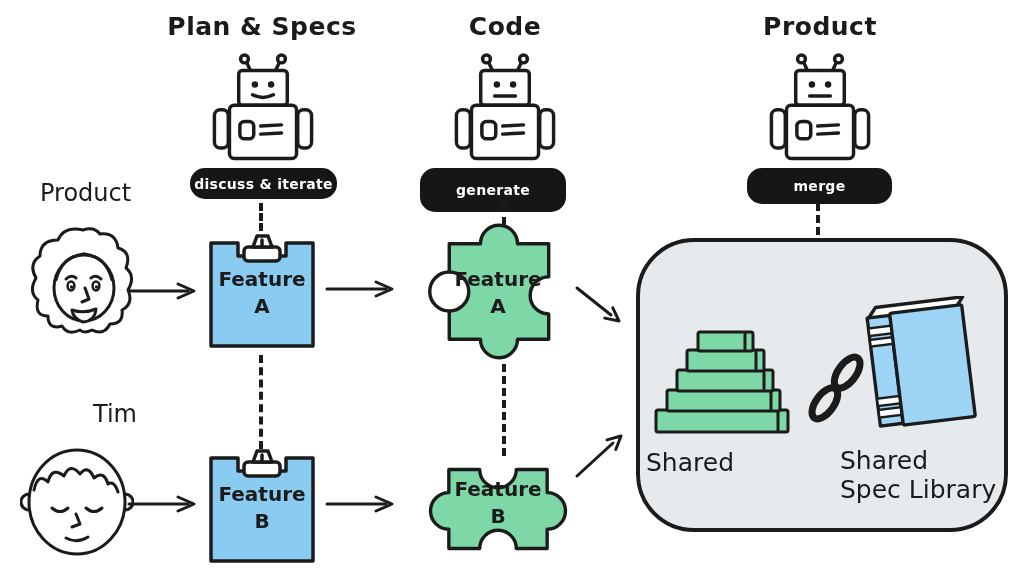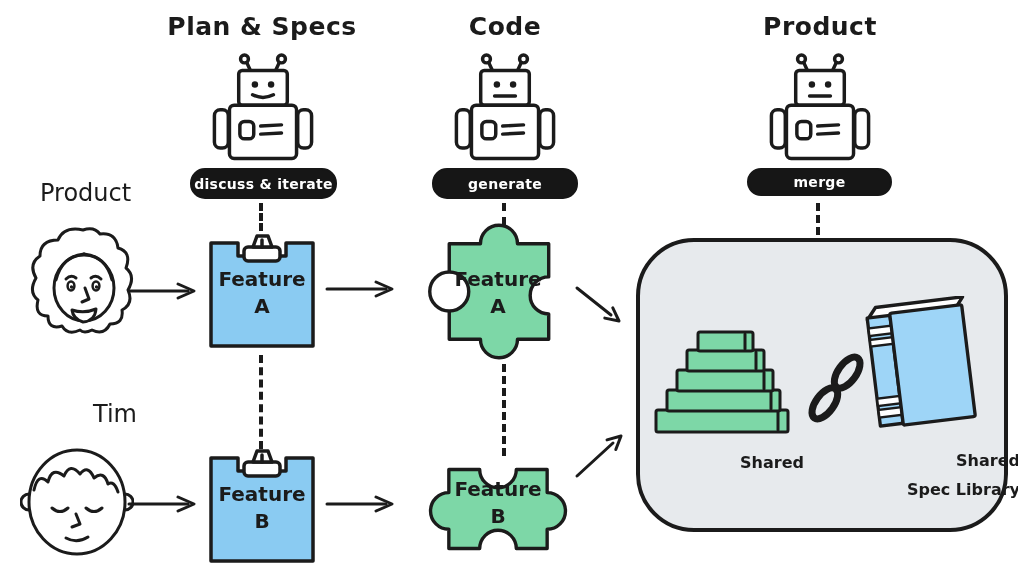--- a/index.html
+++ b/index.html
@@ -13,21 +13,21 @@
   .pname{font-size:24px;font-weight:500;white-space:nowrap;}
   .pill{
     background:var(--pill-bg,#161616);color:var(--pill-text,#fff);
     border-radius:15px;display:flex;align-items:center;justify-content:center;
     font-size:14px;font-weight:700;letter-spacing:.3px;box-sizing:border-box;
     border:2px solid var(--pill-bg,#161616);
   }
   .dashv{width:0;border-left:4px dashed var(--ink,#1b1b1b);}
   .featlbl{font-size:20px;line-height:27px;text-align:center;font-weight:700;}
   .featlbl span{display:block;}
-  .itemlbl{font-size:16px;line-height:29px;text-align:right;font-weight:700;}
+  .itemlbl{font-size:25px;line-height:29px;text-align:left;font-weight:400;}
   .itemlbl span{display:block;}
   .container-box{
     box-sizing:border-box;background:var(--container-gray,#E7EAED);
     border:4px solid var(--ink,#1b1b1b);border-radius:58px;
   }
   
   svg .ink{stroke:var(--ink,#1b1b1b);stroke-width:3;stroke-linecap:round;stroke-linejoin:round;fill:none;}
   svg .wfill{fill:#fff;}
   svg .bluefill{fill:var(--spec-blue,#8ACBF2);}
   svg .greenfill{fill:var(--code-green,#7DD7A7);}
@@ -94,24 +94,24 @@
       <rect class="wfill" x="21" y="46" width="58" height="46" rx="4"></rect>
       <rect class="wfill" x="30" y="60" width="12" height="15" rx="4"></rect>
       <path d="M48,64 L66,63"></path>
         <path d="M48,71 L66,70"></path>
     </g>
   </svg>
 
   <div class="abs pill" style="left:190px;top:168px;width:147px;height:31px;align-items:center;">
     <span>discuss &amp; iterate</span>
   </div>
-  <div class="abs pill" style="left:432px;top:168px;width:146px;height:31px;">
+  <div class="abs pill" style="left:420px;top:168px;width:146px;height:44px;">
     <span>generate</span>
   </div>
-  <div class="abs pill" style="left:747px;top:168px;width:145px;height:28px;">
+  <div class="abs pill" style="left:747px;top:168px;width:145px;height:36px;">
     <span>merge</span>
   </div>
 
   <div class="abs dashv" style="left:259px;top:203px;height:28px;"></div>
   <div class="abs dashv" style="left:502px;top:203px;height:22px;"></div>
   <div class="abs dashv" style="left:816px;top:203px;height:32px;"></div>
   <div class="abs dashv" style="left:259px;top:355px;height:94px;"></div>
   <div class="abs dashv" style="left:502px;top:364px;height:92px;"></div>
 
   <div class="abs pname" style="left:40px;top:179px;">Product</div>

